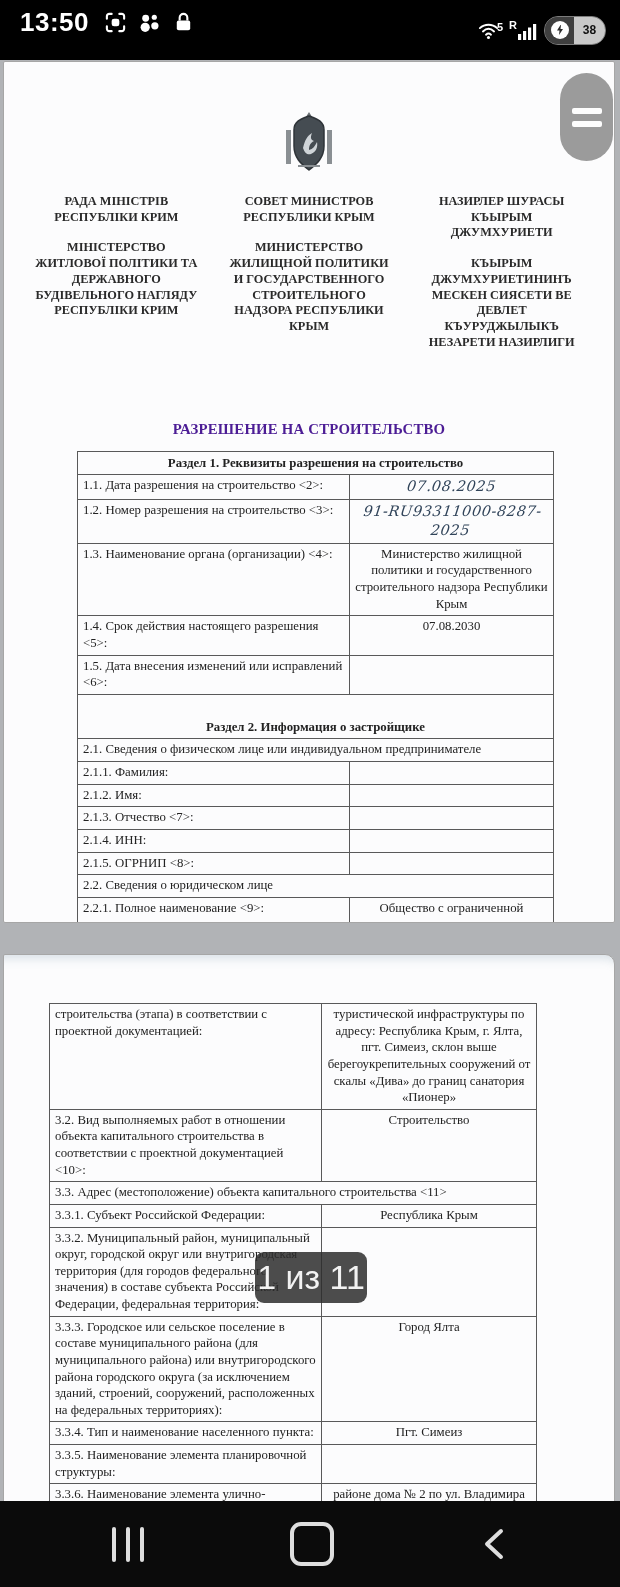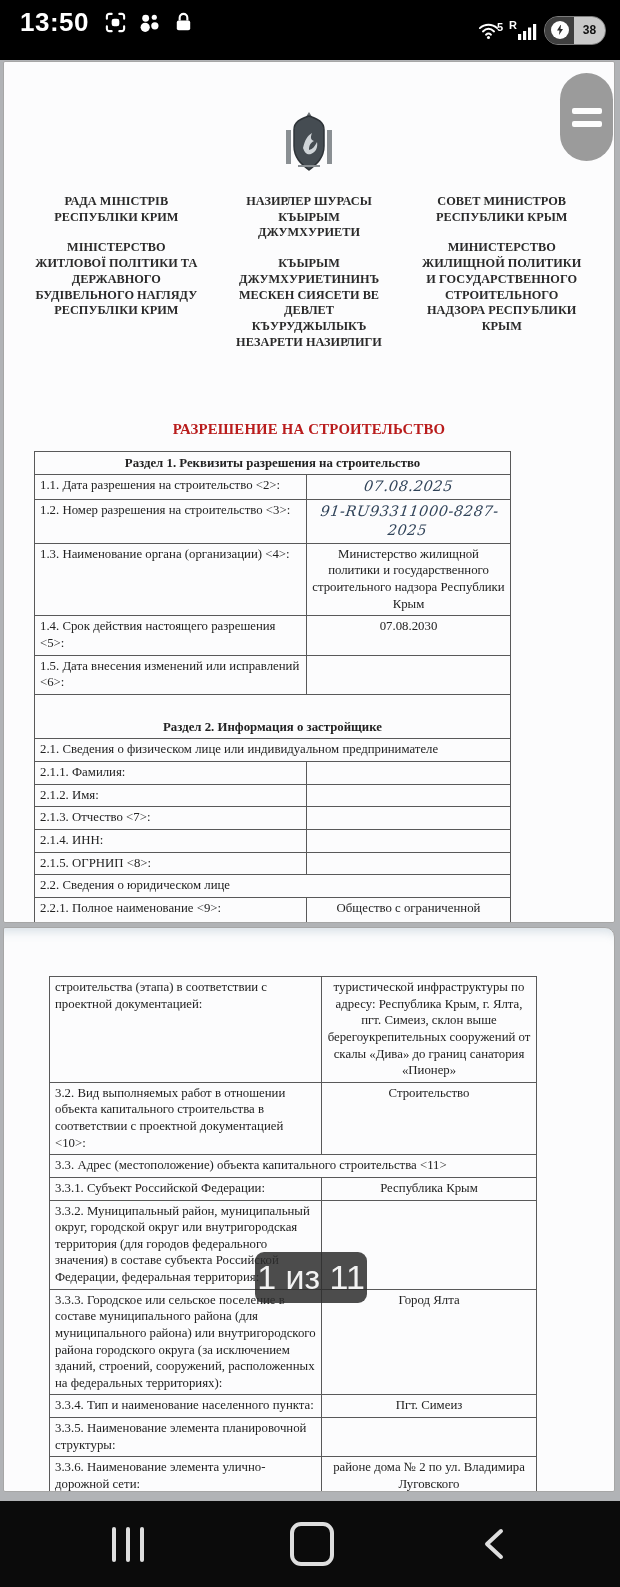--- a/index.html
+++ b/index.html
@@ -21,32 +21,32 @@
   .batt-left{width:29px;height:100%;display:flex;align-items:center;justify-content:center;background:#3f3f3f;}
   .batt-circ{width:18px;height:18px;border-radius:50%;background:#fff;display:flex;align-items:center;justify-content:center;}
   .batt-right{flex:1;height:100%;background:#c9c9c9;display:flex;align-items:center;justify-content:center;}
   .batt-pct{color:#111;font-size:12px;font-weight:700;}
 
   
   .page{position:absolute;left:3px;width:612px;background:#fcfcfd;border:1px solid #a6a6a6;
         box-sizing:border-box;overflow:hidden;color:#1f1f1f;
         font-family:"Liberation Serif",serif;}
   .page1{top:61px;height:862px;border-radius:2px;}
-  .page2{top:927px;height:565px;border-radius:2px 10px 2px 2px;
+  .page2{top:954px;height:565px;border-radius:2px 10px 2px 2px;
          box-shadow:inset 0 14px 10px -10px rgba(120,150,170,.25);}
 
   .emblem{display:block;margin:46px auto 0;}
   .gov-header{display:flex;justify-content:center;gap:28px;padding:16px 30px 0;}
   .gov-col{flex:1;text-align:center;font-weight:700;font-size:12.3px;line-height:1.28;color:#2a2a2a;}
   .gov-col .top{margin-bottom:15px;}
-  .doc-title{margin-top:70px;text-align:center;font-weight:700;font-size:14.8px;letter-spacing:.2px;color:#b91c1c;}
+  .doc-title{margin-top:70px;text-align:center;font-weight:700;font-size:14.8px;letter-spacing:.2px;color:#4c1d95;}
 
   .doc-table{border:1px solid #595959;box-sizing:border-box;background:#fcfcfd;
              font-size:12.8px;line-height:1.3;color:#222;}
-  .tbl1{margin:13px 0 0 30px;width:477px;border-bottom:none;}
+  .tbl1{margin:13px 0 0 73px;width:477px;border-bottom:none;}
   .tbl2{margin:48px 0 0 45px;width:488px;}
   .t-row{display:flex;border-bottom:1px solid #595959;}
   .doc-table .t-row:last-child{border-bottom:none;}
   .tbl2 .t-row:last-child{border-bottom:none;}
   .t-label{width:272px;box-sizing:border-box;border-right:1px solid #595959;padding:2px 4px 3px 5px;}
   .t-value{flex:1;text-align:center;padding:2px 4px 3px;}
   .kind-section{display:block;text-align:center;font-weight:700;padding:3px 4px;}
   .kind-full{display:block;padding:2px 4px 3px 5px;}
   .kind-spacer{height:21px;border-bottom:none;}
   .hw{font-style:italic;font-size:14.5px;letter-spacing:.6px;color:#31445a;
@@ -142,26 +142,26 @@
       <path d="M23 40c2-8 4-12 9-15-2 5-1 7 2 8-4 2-5 5-5 9 4-1 6-4 8-8 1 5-1 10-6 12-3 1-6 0-8-6Z" fill="#cfd4d8"></path>
       <path d="M18 58h22" stroke="#8a8f93" stroke-width="2"></path>
     </svg>
 
     <div class="gov-header">
       <div class="gov-col">
         <div class="top">РАДА МІНІСТРІВ РЕСПУБЛІКИ КРИМ</div>
         <div>МІНІСТЕРСТВО ЖИТЛОВОЇ ПОЛІТИКИ ТА ДЕРЖАВНОГО БУДІВЕЛЬНОГО НАГЛЯДУ РЕСПУБЛІКИ КРИМ</div>
       </div>
       <div class="gov-col">
+        <div class="top">СОВЕТ МИНИСТРОВ РЕСПУБЛИКИ КРЫМ</div>
+        <div>МИНИСТЕРСТВО ЖИЛИЩНОЙ ПОЛИТИКИ И ГОСУДАРСТВЕННОГО СТРОИТЕЛЬНОГО НАДЗОРА РЕСПУБЛИКИ КРЫМ</div>
+      </div>
+      <div class="gov-col">
         <div class="top">НАЗИРЛЕР ШУРАСЫ КЪЫРЫМ ДЖУМХУРИЕТИ</div>
         <div>КЪЫРЫМ ДЖУМХУРИЕТИНИНЪ МЕСКЕН СИЯСЕТИ ВЕ ДЕВЛЕТ КЪУРУДЖЫЛЫКЪ НЕЗАРЕТИ НАЗИРЛИГИ</div>
-      </div>
-      <div class="gov-col">
-        <div class="top">СОВЕТ МИНИСТРОВ РЕСПУБЛИКИ КРЫМ</div>
-        <div>МИНИСТЕРСТВО ЖИЛИЩНОЙ ПОЛИТИКИ И ГОСУДАРСТВЕННОГО СТРОИТЕЛЬНОГО НАДЗОРА РЕСПУБЛИКИ КРЫМ</div>
       </div>
     </div>
 
     <div class="doc-title">РАЗРЕШЕНИЕ НА СТРОИТЕЛЬСТВО</div>
 
     <div class="doc-table tbl1">
         <div class="t-row kind-section">Раздел 1. Реквизиты разрешения на строительство</div>
         <div class="t-row kind-pair">
           <div class="t-label">1.1. Дата разрешения на строительство &lt;2&gt;:</div>
           <div class="t-value hw">07.08.2025</div>

